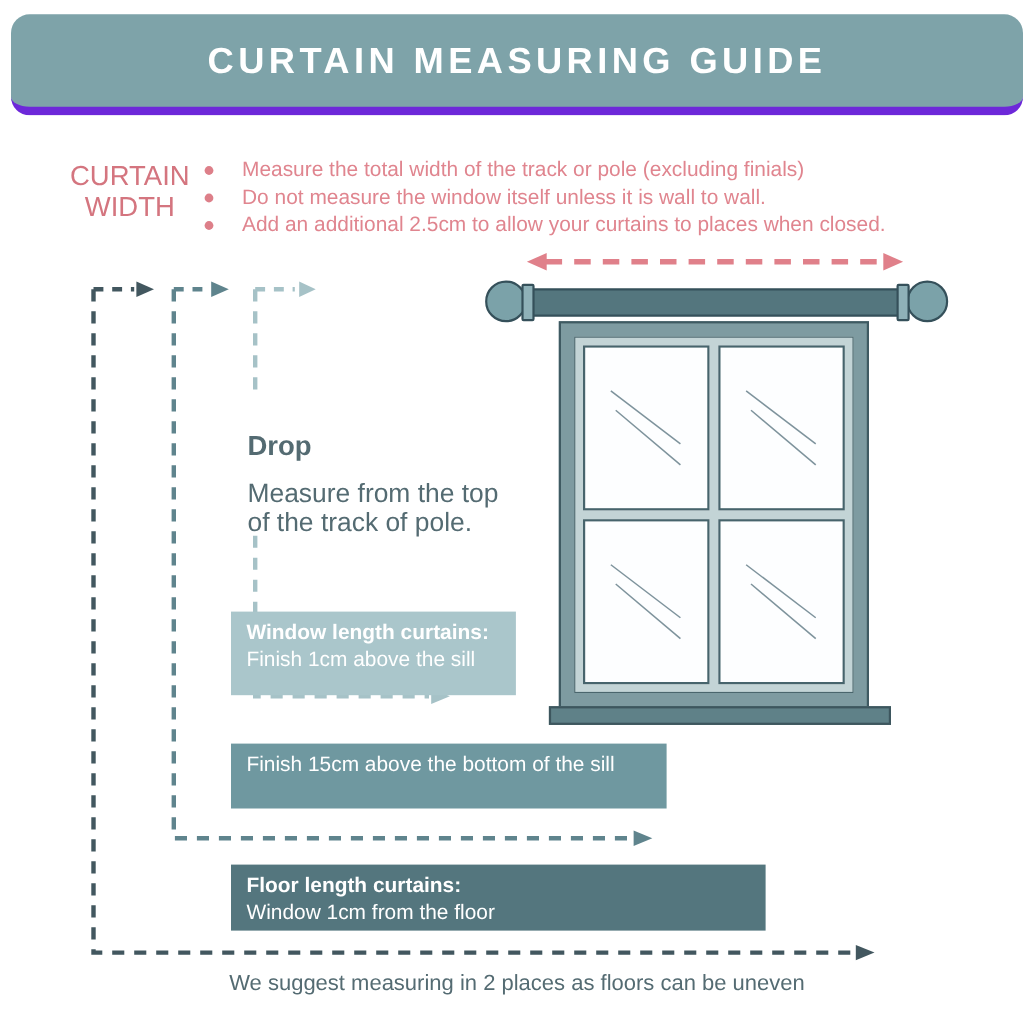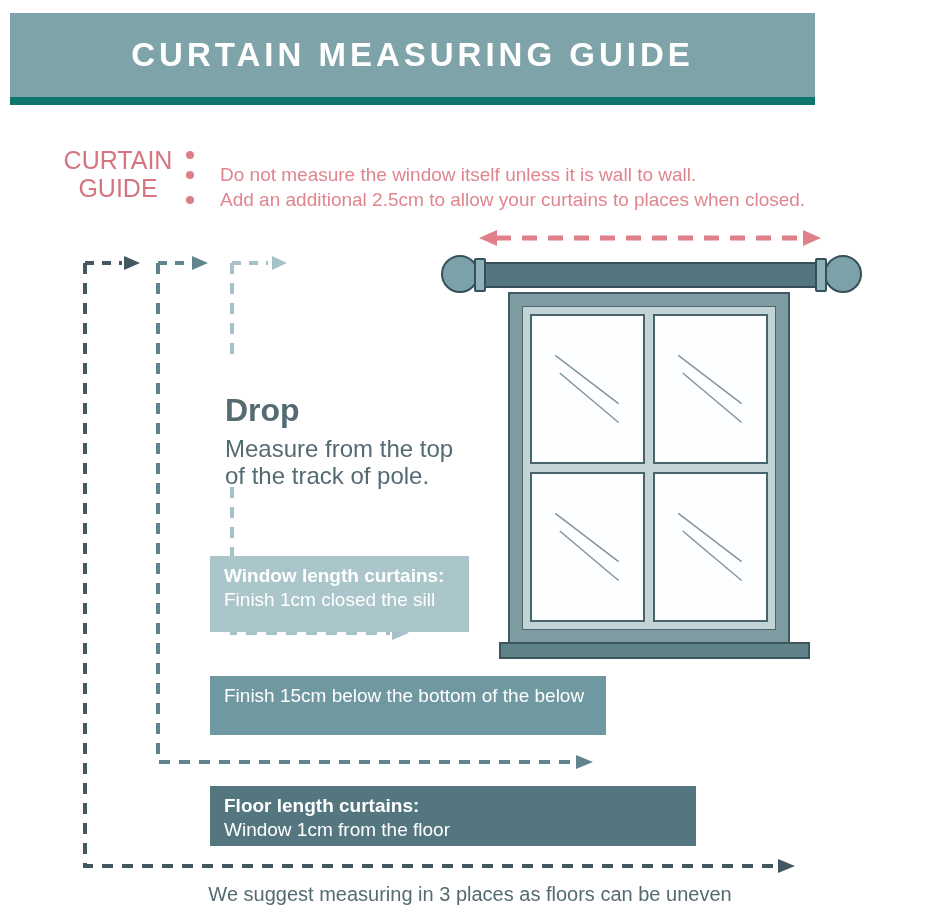--- a/index.html
+++ b/index.html
@@ -2,43 +2,43 @@
 <html><head>
 <meta charset="utf-8">
 <style>
   html,body{margin:0;padding:0;background:#ffffff;}
   #canvas{
     position:relative;width:940px;height:920px;background:#ffffff;overflow:hidden;
     font-family:"Liberation Sans", sans-serif;
   }
   
   .header-bar{
-    position:absolute;left:10px;top:13px;width:805px;height:84px;
-    background:#7ea3a9;border-bottom:8px solid #0f766e;
-    display:flex;align-items:center;justify-content:center;
+    position:absolute;left:10px;top:13px;width:920px;height:84px;
+    background:#7ea3a9;border-bottom:8px solid #6d28d9;
+    display:flex;align-items:center;justify-content:center;border-radius:17px;
   }
   .header-title{
     color:#ffffff;font-size:33px;font-weight:bold;letter-spacing:4px;white-space:nowrap;
   }
   
   .cw-label{
     position:absolute;left:58px;top:146px;width:120px;text-align:center;
     color:#d4757f;font-size:25px;font-weight:normal;line-height:28px;
   }
   .bullets{position:absolute;left:186px;top:145px;width:720px;}
   .bullet-row{display:flex;align-items:flex-start;margin-bottom:6px;}
   .bullet-dot{
     flex:0 0 auto;width:8px;height:8px;border-radius:50%;background:#dd7f89;
     margin:6px 26px 0 0;
   }
   .bullet-text{color:#e0858f;font-size:19px;line-height:19px;}
   
   .drop-heading{
     position:absolute;left:225px;top:392px;
-    color:#546b72;font-size:32px;font-weight:bold;
+    color:#546b72;font-size:25px;font-weight:bold;
   }
   .drop-para{
     position:absolute;left:225px;top:435px;
     color:#546b72;font-size:24px;line-height:27px;
   }
   
   .len-box{position:absolute;box-sizing:border-box;padding:8px 0 0 14px;z-index:2;}
   .len-box .t{color:#ffffff;font-size:19px;font-weight:bold;line-height:24px;}
   .len-box .s{color:#ffffff;font-size:19px;line-height:24px;}
   .box-window{left:210px;top:556px;width:259px;height:76px;background:#aac6cb;}
@@ -114,26 +114,27 @@
       <polygon points="409,633 392,626 392,640" stroke="none"></polygon>
     </g>
   </svg>
 
   <div class="header-bar static-layer">
     <div class="header-title">CURTAIN MEASURING GUIDE</div>
   </div>
 
   <div class="cw-label static-layer">
     <span>CURTAIN</span><br>
-    <span>GUIDE</span>
+    <span>WIDTH</span>
   </div>
 
   <div class="bullets static-layer">
     <div class="bullet-row">
       <span class="bullet-dot"></span>
+      <span class="bullet-text">Measure the total width of the track or pole (excluding finials)</span>
     </div>
     <div class="bullet-row">
       <span class="bullet-dot"></span>
       <span class="bullet-text">Do not measure the window itself unless it is wall to wall.</span>
     </div>
     <div class="bullet-row">
       <span class="bullet-dot"></span>
       <span class="bullet-text">Add an additional 2.5cm to allow your curtains to places when closed.</span>
     </div>
   </div>
@@ -177,25 +178,25 @@
   <div class="win-sill"></div>
 
   <div class="drop-heading static-layer">Drop</div>
   <div class="drop-para static-layer">
     <span>Measure from the top</span><br>
     <span>of the track of pole.</span>
   </div>
 
   <div class="len-box box-window">
     <div class="t">Window length curtains:</div>
-    <div class="s">Finish 1cm closed the sill</div>
+    <div class="s">Finish 1cm above the sill</div>
   </div>
   <div class="len-box box-mid">
-    <div class="s">Finish 15cm below the bottom of the below</div>
+    <div class="s">Finish 15cm above the bottom of the sill</div>
   </div>
   <div class="len-box box-floor">
     <div class="t">Floor length curtains:</div>
     <div class="s">Window 1cm from the floor</div>
   </div>
 
-  <div class="footer-note static-layer">We suggest measuring in 3 places as floors can be uneven</div>
+  <div class="footer-note static-layer">We suggest measuring in 2 places as floors can be uneven</div>
 
 </div>
 
 </body></html>

